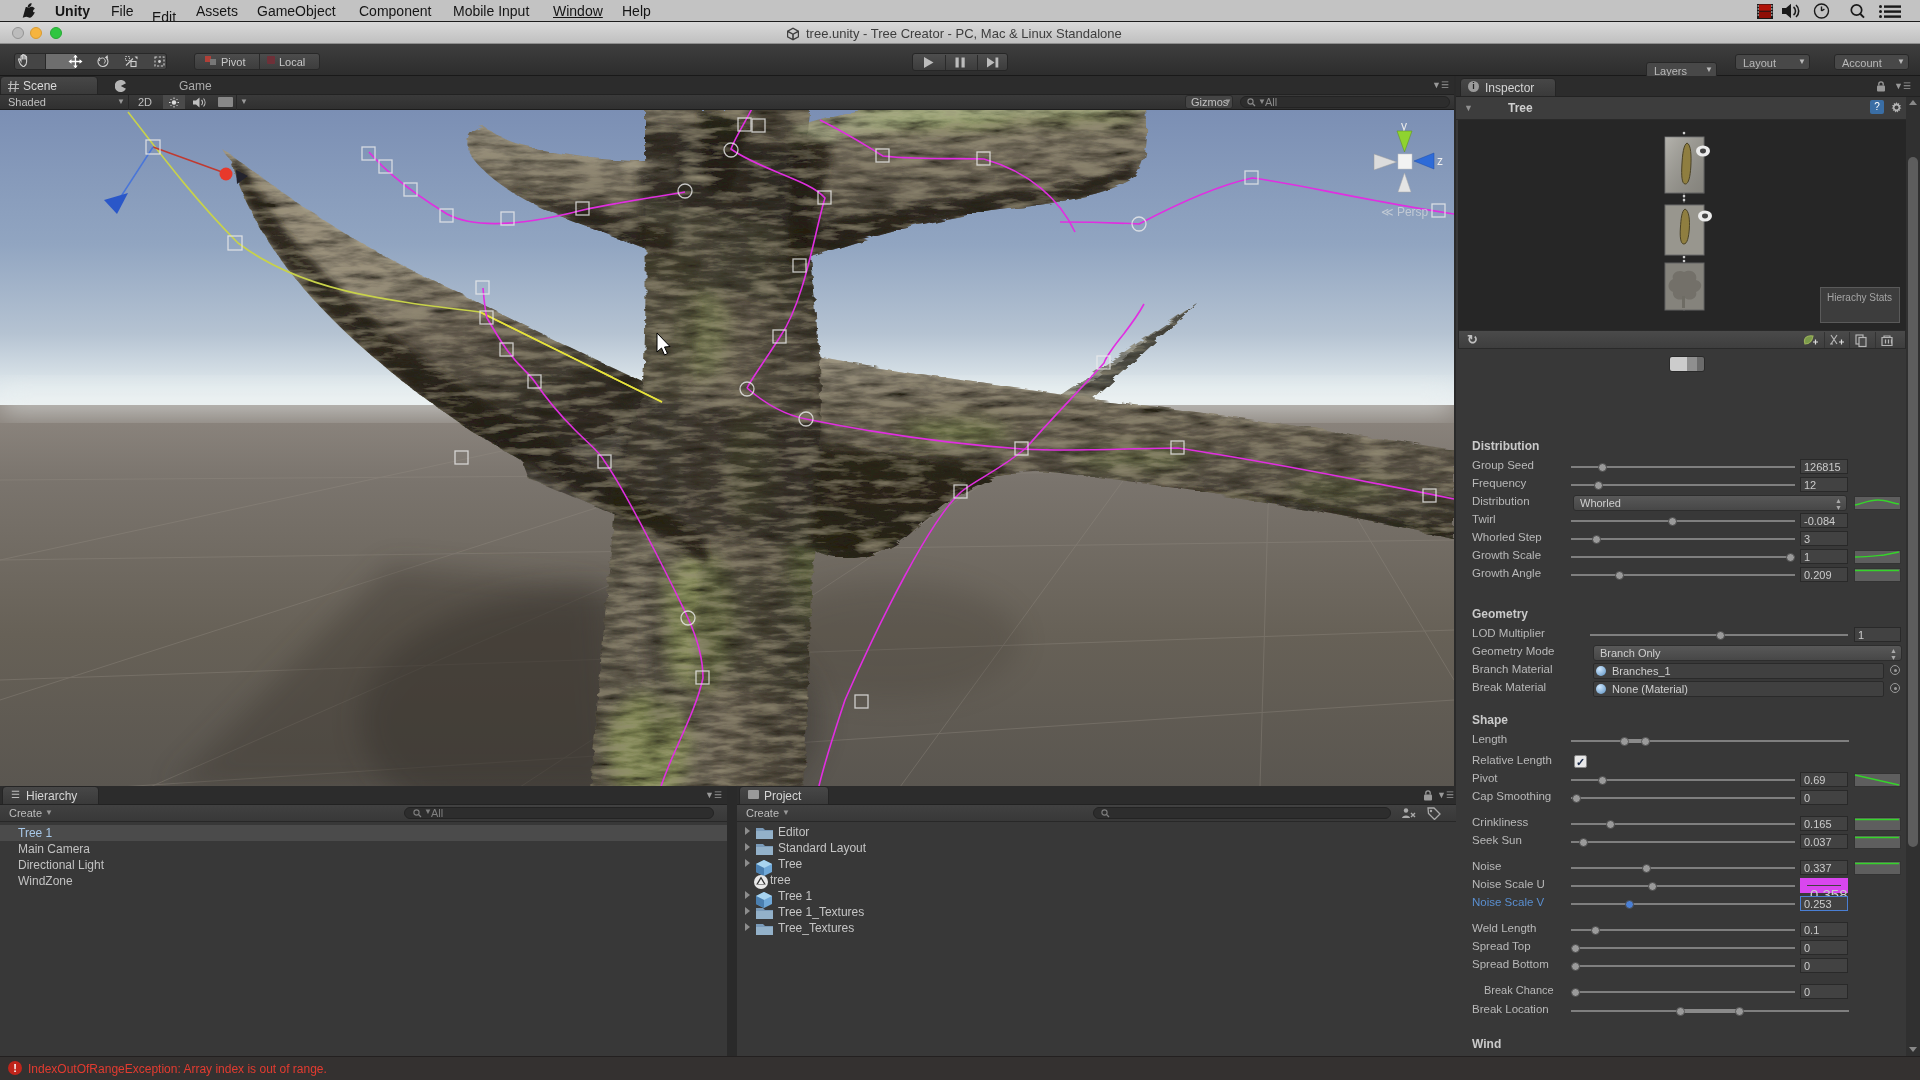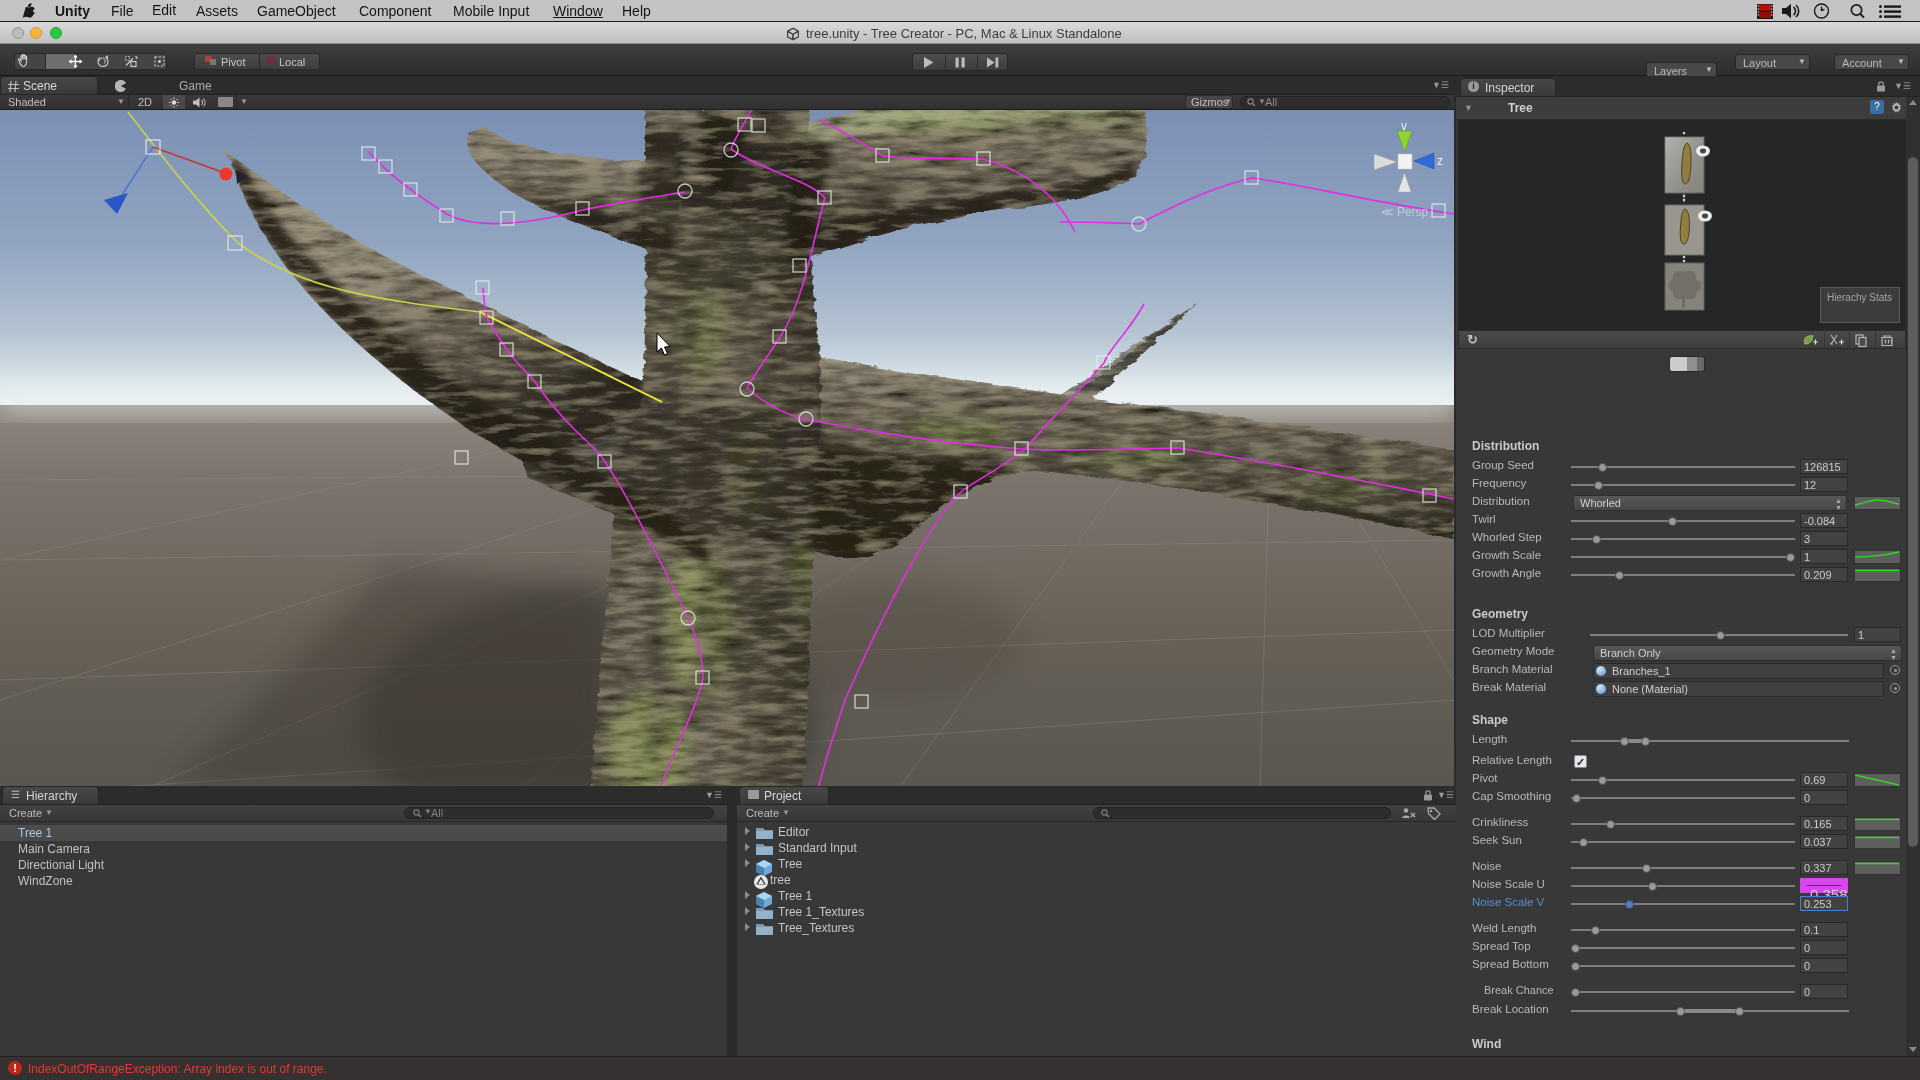--- a/index.html
+++ b/index.html
@@ -11,21 +11,21 @@
 </head>
 <body>
 
 <div class="abs" style="left:0;top:0;width:1920px;height:21px;background:#c3c3c3;color:#151515;font-size:14px;">
   <svg class="abs" style="left:22px;top:3px;" width="14" height="16" viewBox="0 0 14 16">
     <path d="M9.5,0 C9.7,1.2 9.3,2.3 8.6,3.1 C7.9,4 6.8,4.6 5.8,4.5 C5.6,3.4 6.1,2.2 6.7,1.5 C7.4,0.7 8.6,0.1 9.5,0 Z" fill="#1a1a1a"></path>
     <path d="M12.5,11.2 C12,12.4 11.7,12.9 11,13.9 C10,15.3 8.7,17 7.1,17 C5.6,17 5.2,16 3.4,16 C1.6,16 1.1,17 -0.3,17 L2.9,5.8 C4,5.7 5,6.4 5.7,6.4 C6.7,6.4 7.5,5.6 9,5.6 C10.3,5.6 11.7,6.3 12.4,7.5 C10.3,8.7 9.8,11.7 12.5,11.2 Z" transform="translate(1,-1.5) scale(0.95)" fill="#1a1a1a"></path>
   </svg>
   <span class="abs" style="left:55px;top:3px;font-weight:bold;">Unity</span>
   <span class="abs" style="left:111px;top:3px;">File</span>
-  <span class="abs" style="left:152px;top:2px;">Edit</span>
+  <span class="abs" style="left:152px;top:9px;">Edit</span>
   <span class="abs" style="left:196px;top:3px;">Assets</span>
   <span class="abs" style="left:257px;top:3px;">GameObject</span>
   <span class="abs" style="left:359px;top:3px;">Component</span>
   <span class="abs" style="left:453px;top:3px;">Mobile Input</span>
   <span class="abs" style="left:553px;top:3px;text-decoration:underline;">Window</span>
   <span class="abs" style="left:622px;top:3px;">Help</span>
 
   <svg class="abs" style="left:1756px;top:3px;" width="148" height="16" viewBox="0 0 148 16">
     <rect x="1" y="1" width="16" height="15" fill="#181818"></rect>
     <rect x="3" y="1.5" width="12" height="6.2" fill="#b01208"></rect>
@@ -488,21 +488,21 @@
         <path d="M27,68 l8,4 v8 l-8,4 l-8,-4 v-8 z" fill="#6fa8d8"></path>
           <path d="M27,68 l8,4 l-8,4 l-8,-4 z" fill="#a8d4f0"></path>
           <path d="M27,76 v8 l-8,-4 v-8 z" fill="#4a7fb0"></path>
         <path d="M19,84 h7 l2,2 h8 v9 h-17 z" fill="#7a9ab8"></path>
           <rect x="19" y="87" width="17" height="8" fill="#93b1c9"></rect>
         <path d="M19,100 h7 l2,2 h8 v9 h-17 z" fill="#7a9ab8"></path>
           <rect x="19" y="103" width="17" height="8" fill="#93b1c9"></rect>
       </g>
     </svg>
     <div class="abs" style="left:41px;top:1px;">Editor</div>
-    <div class="abs" style="left:41px;top:17px;">Standard Input</div>
+    <div class="abs" style="left:41px;top:17px;">Standard Layout</div>
     <div class="abs" style="left:41px;top:33px;">Tree</div>
     <div class="abs" style="left:33px;top:49px;">tree</div>
     <div class="abs" style="left:41px;top:65px;">Tree 1</div>
     <div class="abs" style="left:41px;top:81px;">Tree 1_Textures</div>
     <div class="abs" style="left:41px;top:97px;">Tree_Textures</div>
   </div>
 </div>
 
 <div class="abs" id="inspector" style="left:1456px;top:76px;width:464px;height:980px;background:#383838;">
   <div class="abs" style="left:0;top:0;width:464px;height:21px;background:#2c2c2c;border-bottom:1px solid #222;">

